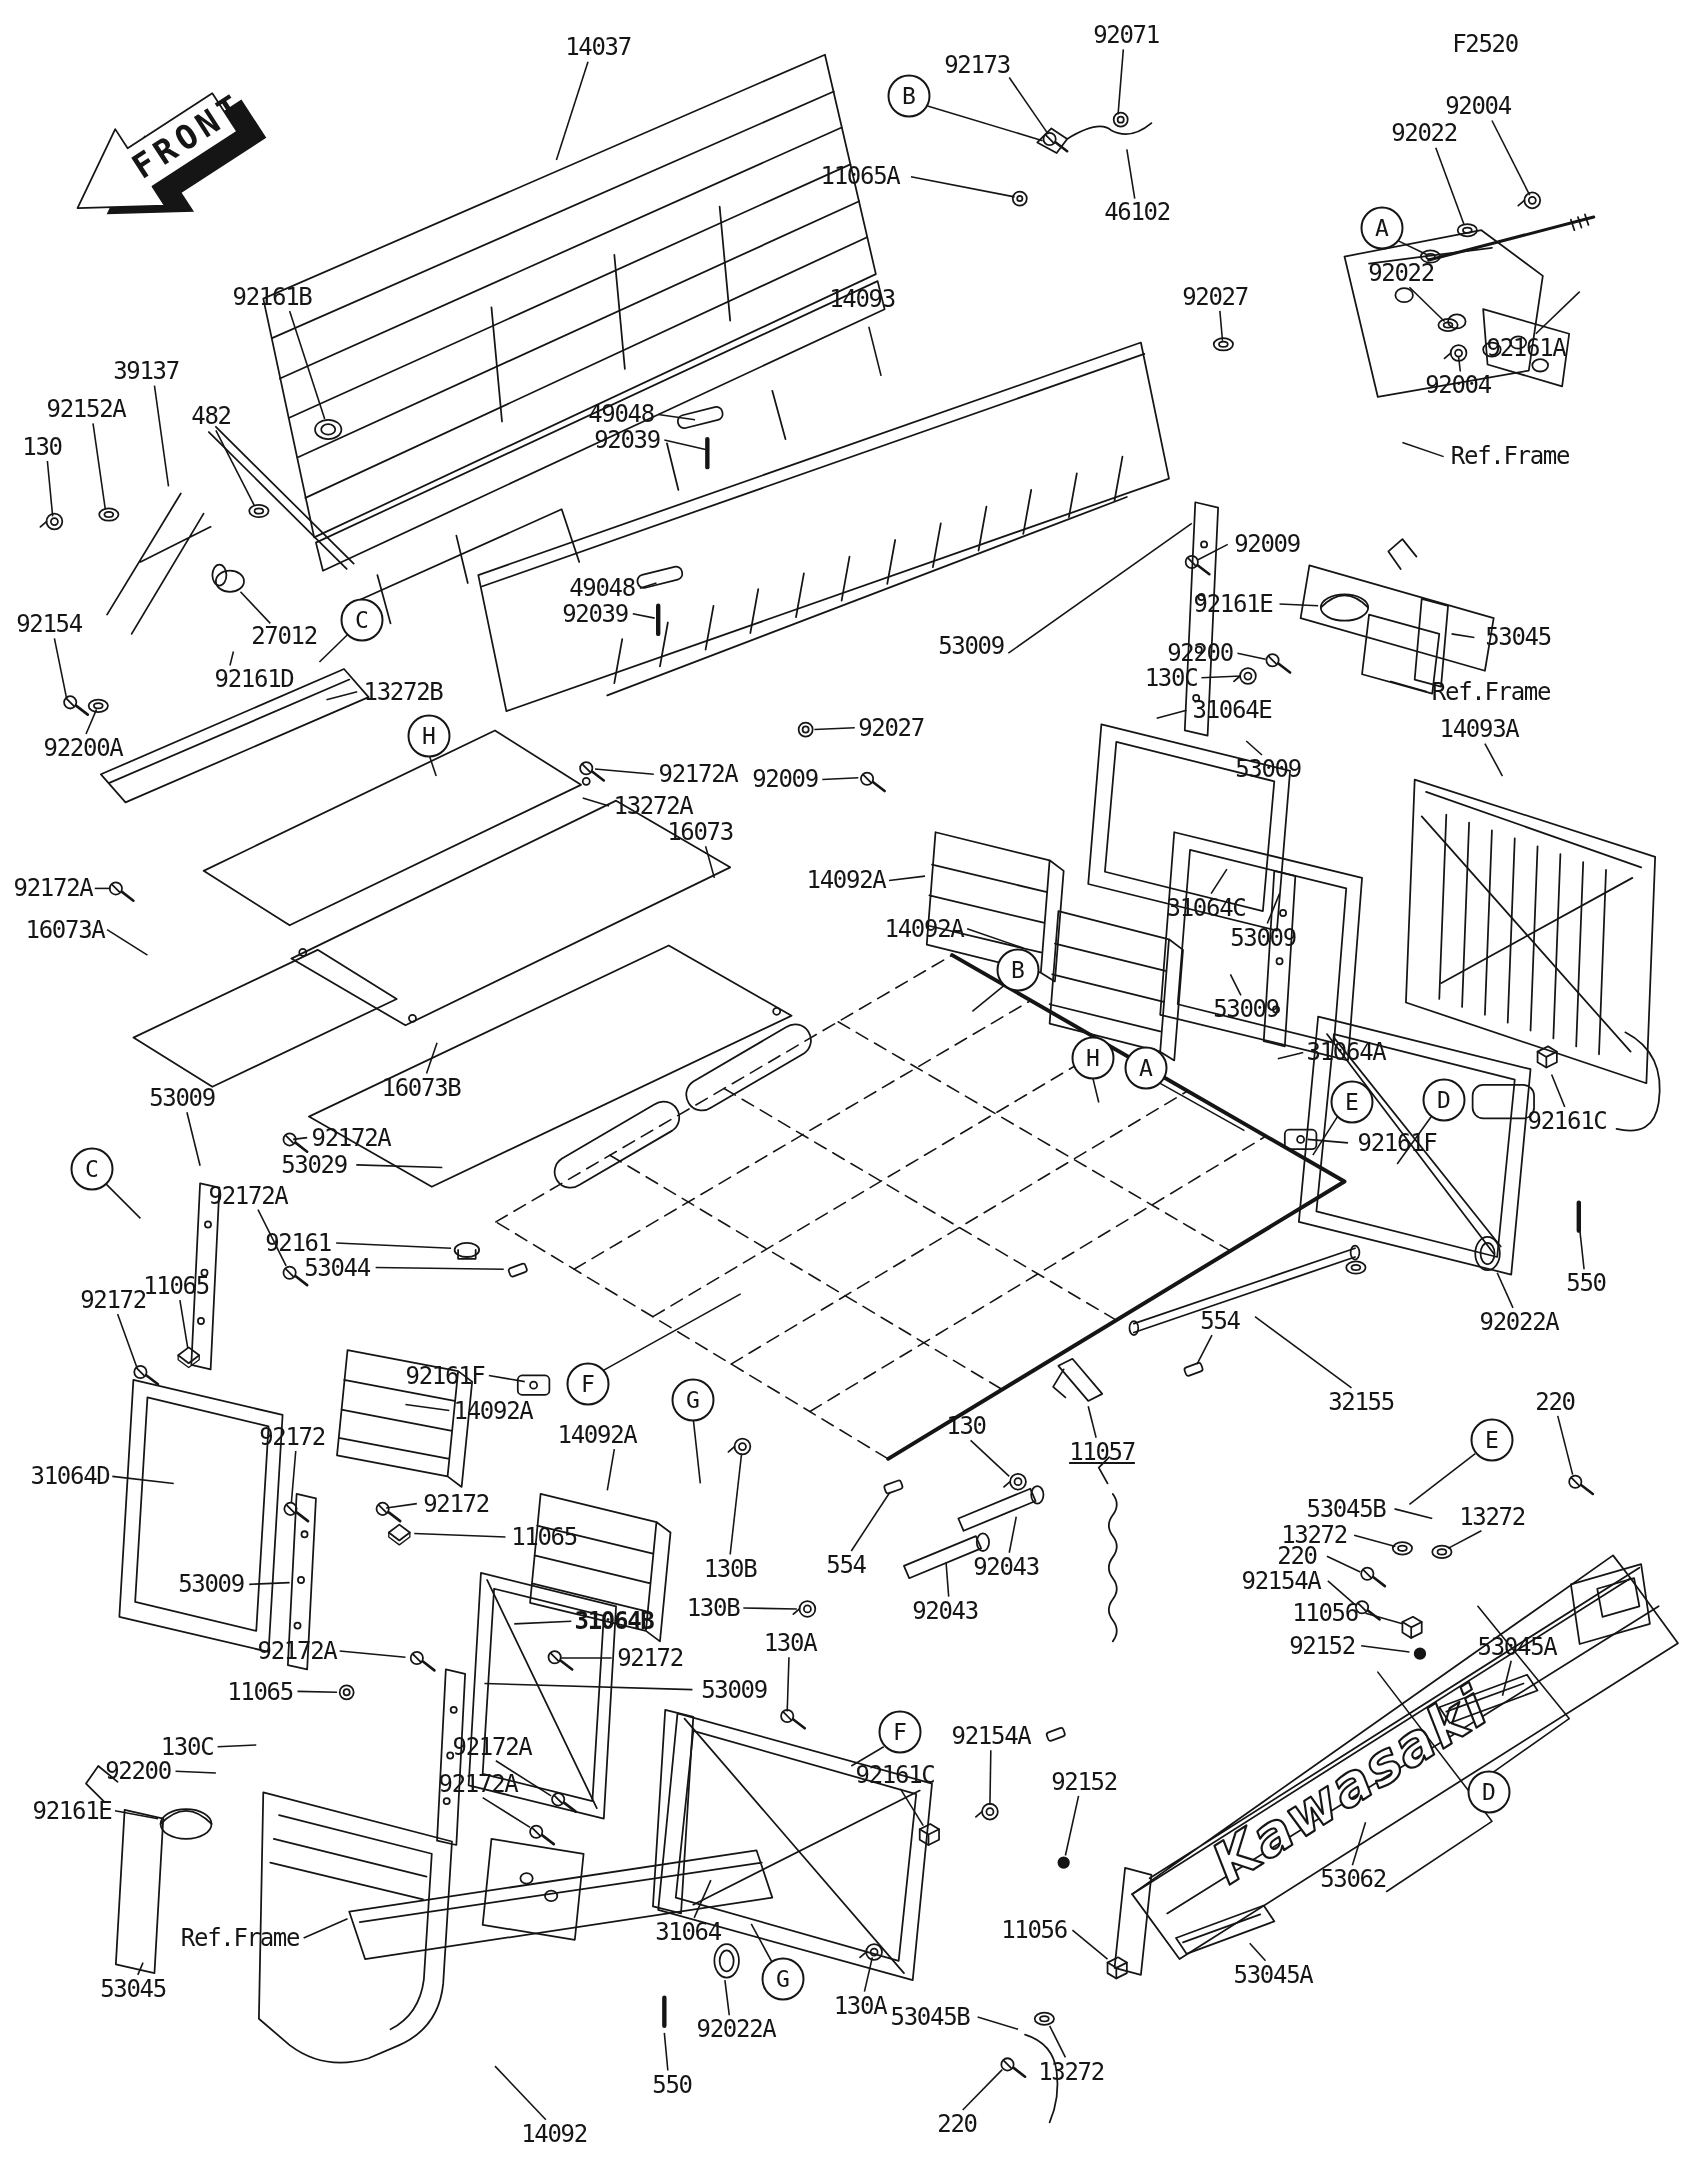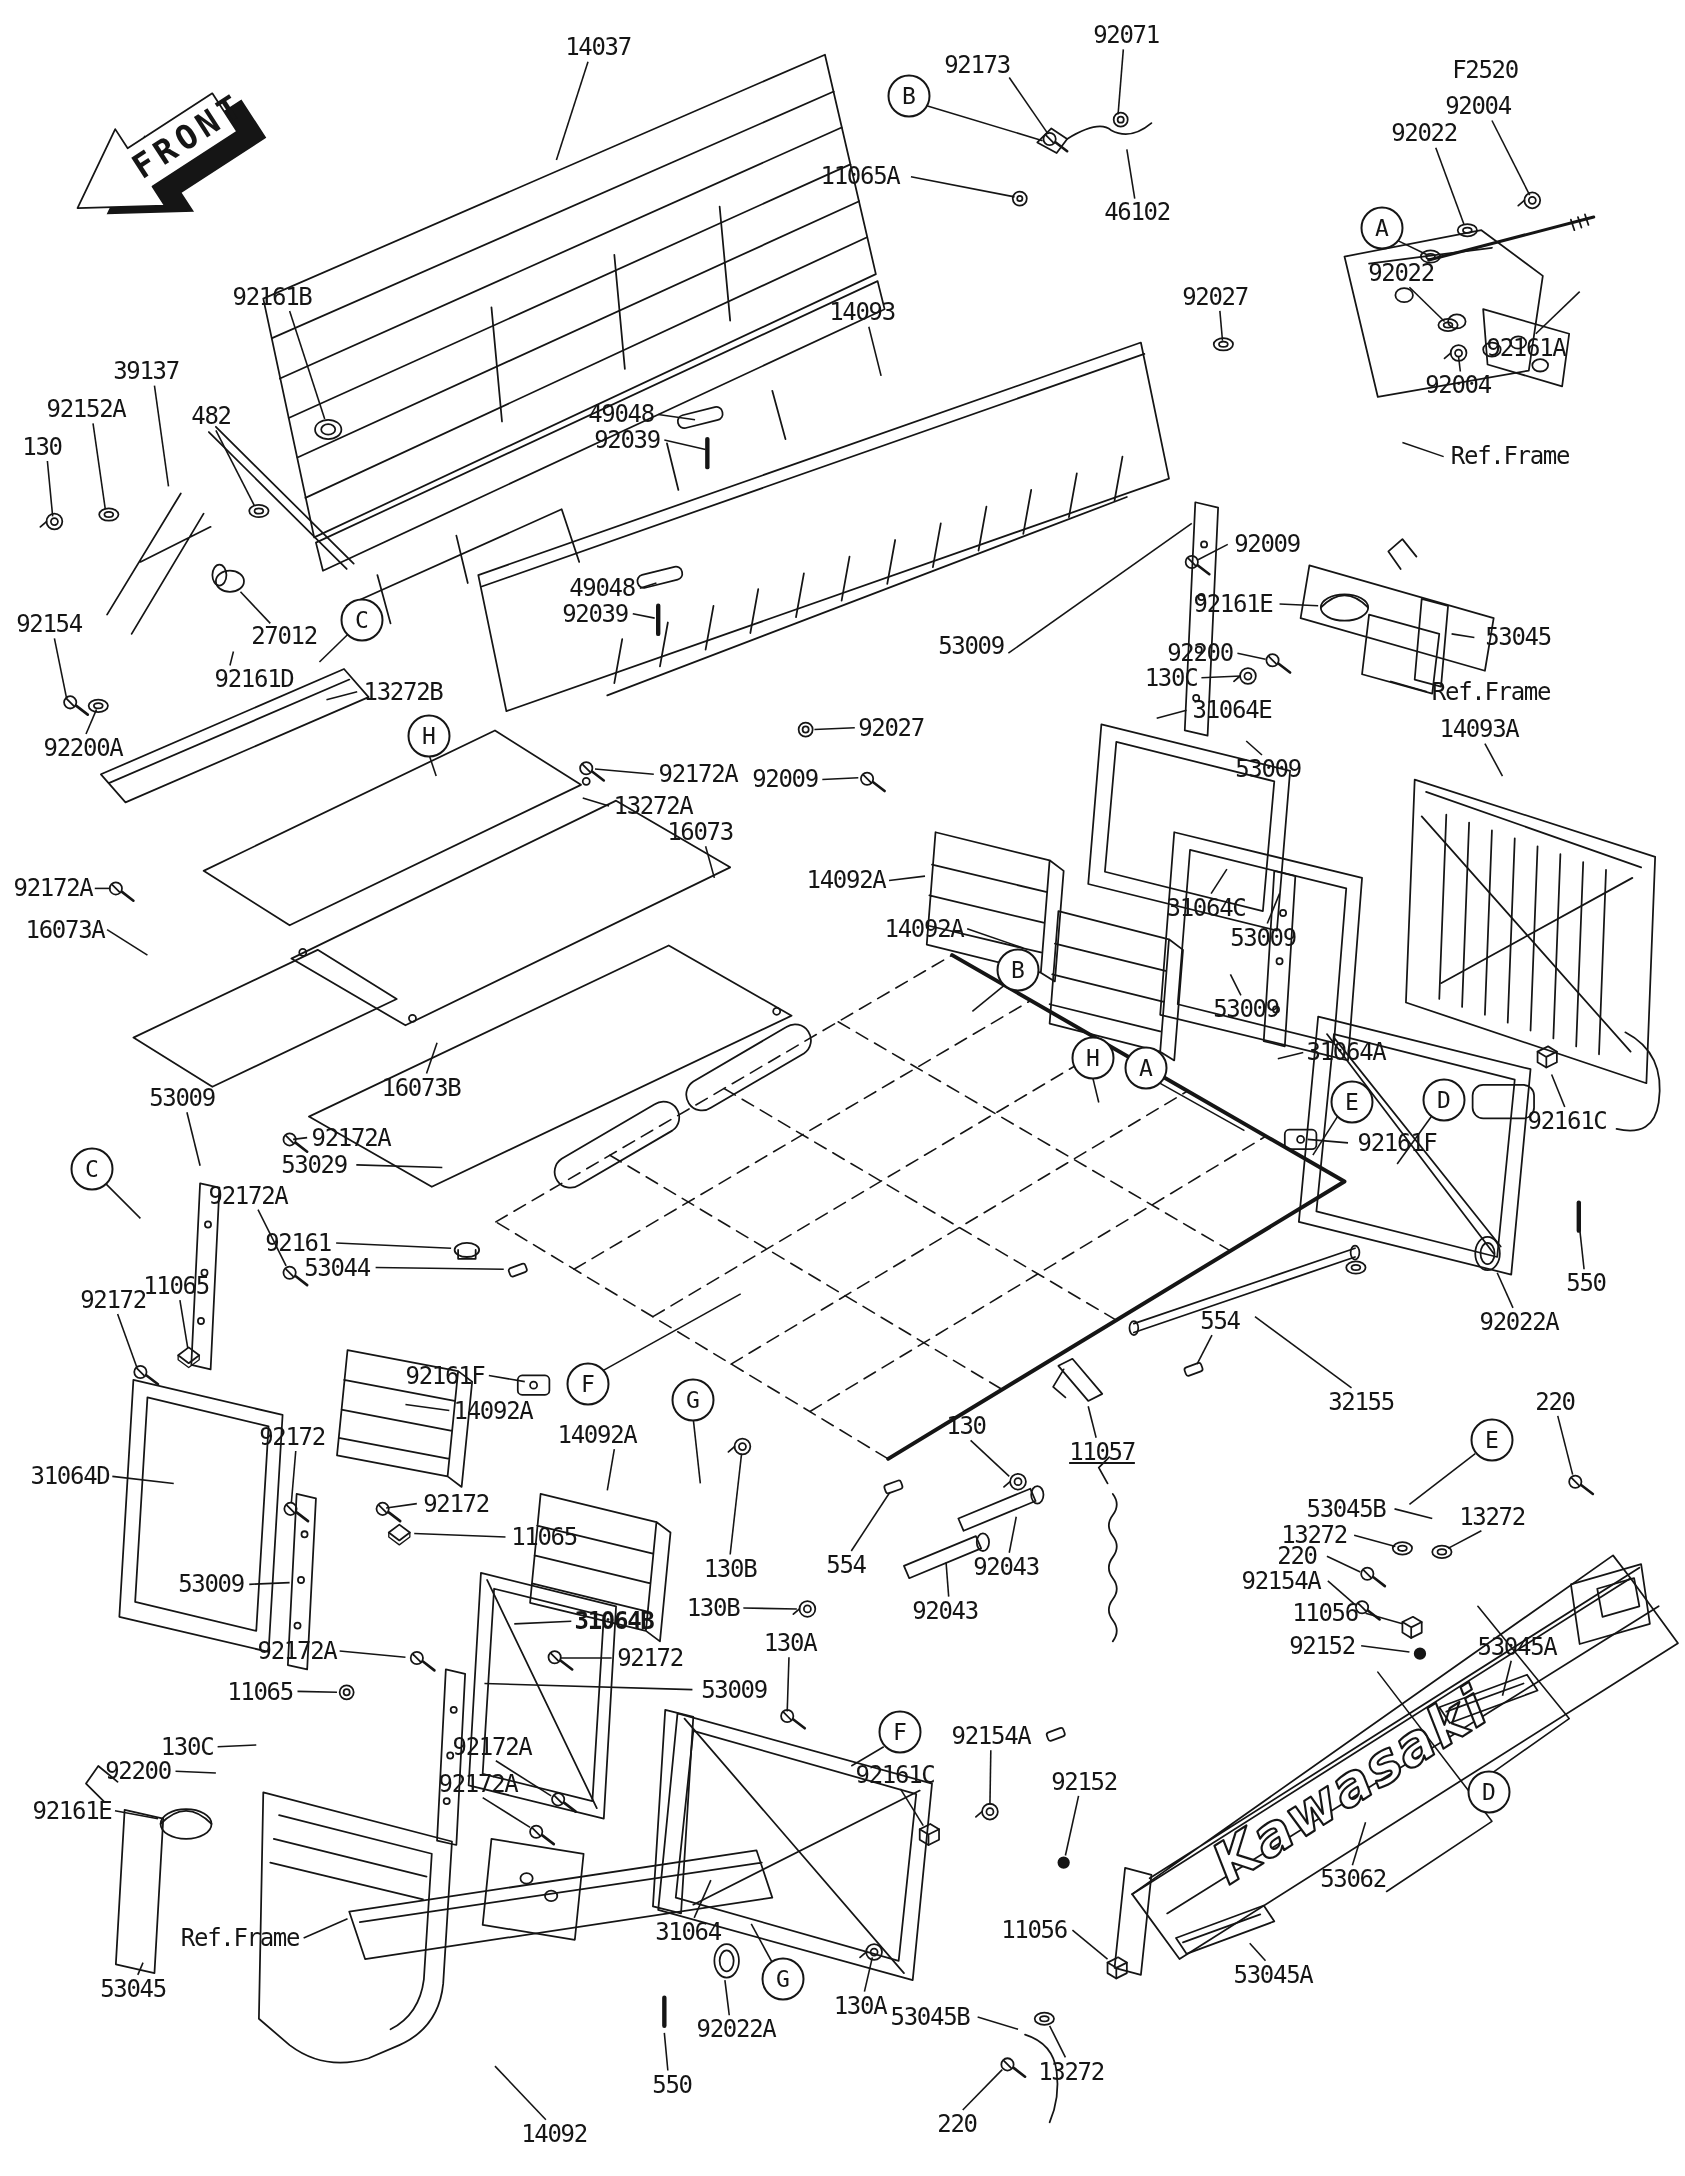--- a/index.html
+++ b/index.html
@@ -467,27 +467,27 @@
         <line x1="790" y1="1617" x2="798" y2="1690"></line>
         <line x1="1007" y1="1990" x2="970" y2="2012"></line>
         <line x1="880" y1="2236" x2="856" y2="2192"></line>
       </g>
   </svg>
 
   <div id="labels">
       <div class="lbl" style="left: 598px; top: 47px;">14037</div>
       <div class="lbl" style="left: 977px; top: 65px;">92173</div>
       <div class="lbl" style="left: 1126px; top: 35px;">92071</div>
-      <div class="lbl" style="left: 1485px; top: 70px;">F2520</div>
+      <div class="lbl" style="left: 1485px; top: 44px;">F2520</div>
       <div class="lbl" style="left: 1478px; top: 106px;">92004</div>
       <div class="lbl" style="left: 1424px; top: 133px;">92022</div>
       <div class="lbl" style="left: 860px; top: 176px;">11065A</div>
       <div class="lbl" style="left: 1137px; top: 212px;">46102</div>
       <div class="lbl" style="left: 272px; top: 297px;">92161B</div>
-      <div class="lbl" style="left: 862px; top: 312px;">14093</div>
+      <div class="lbl" style="left: 862px; top: 299px;">14093</div>
       <div class="lbl" style="left: 1215px; top: 297px;">92027</div>
       <div class="lbl" style="left: 1401px; top: 273px;">92022</div>
       <div class="lbl" style="left: 1526px; top: 348px;">92161A</div>
       <div class="lbl" style="left: 1458px; top: 385px;">92004</div>
       <div class="lbl" style="left: 1510px; top: 456px;">Ref.Frame</div>
       <div class="lbl" style="left: 146px; top: 371px;">39137</div>
       <div class="lbl" style="left: 86px; top: 409px;">92152A</div>
       <div class="lbl" style="left: 211px; top: 416px;">482</div>
       <div class="lbl" style="left: 42px; top: 447px;">130</div>
       <div class="lbl" style="left: 621px; top: 414px;">49048</div>

